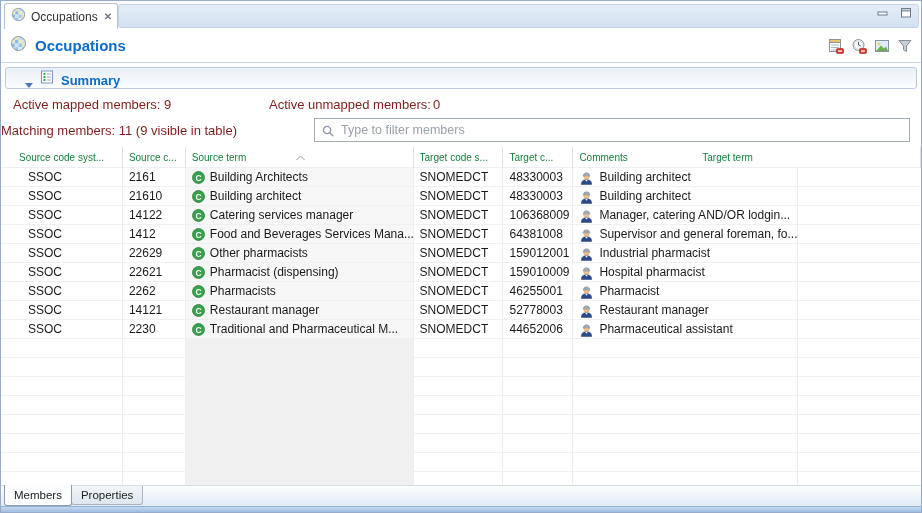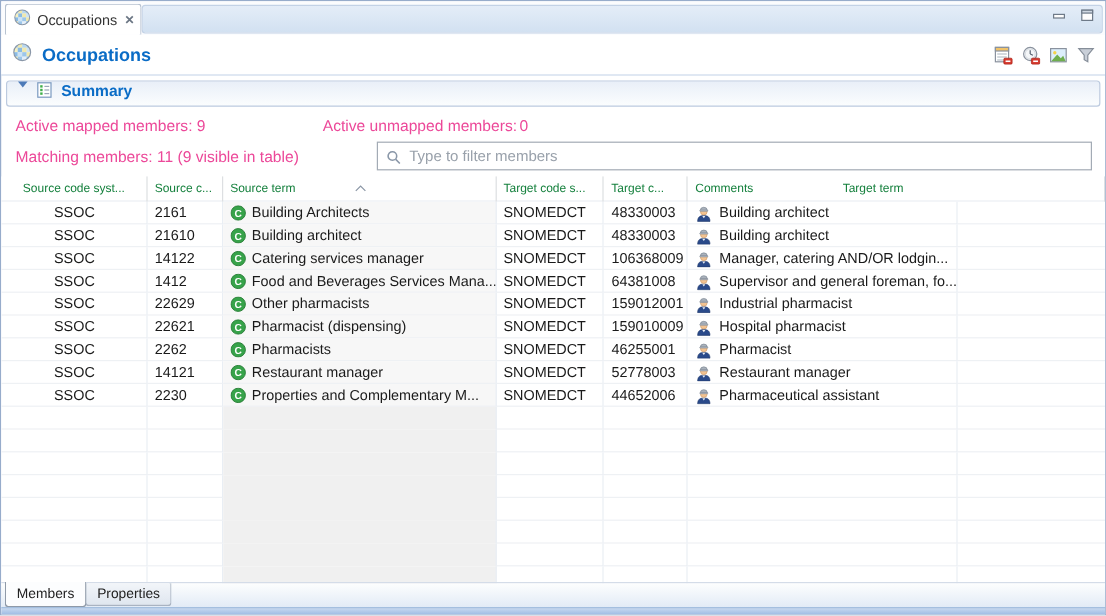--- a/index.html
+++ b/index.html
@@ -29,26 +29,26 @@
   #page-title-wrap { position:absolute; left:9px; top:6px; display:flex; align-items:center; gap:8px; }
   #page-title { font-size:15px; font-weight:bold; color:#0a6cc6; }
   #toolbar { position:absolute; right:8px; top:8px; display:flex; gap:6px; }
   .toolbtn { width:17px; height:17px; display:flex; align-items:center; justify-content:center; cursor:pointer; }
   #sep { position:absolute; top:61px; left:0; right:0; height:1px; background:#ccd9ec; }
   
   #summary-bar {
     position:absolute; top:66px; left:4px; right:4px; height:22px;
     border:1px solid #bccadf; border-radius:3px;
     background:linear-gradient(#e9eff8,#fbfdfe);
-    display:flex; align-items:flex-start; padding-left:9px; gap:7px; cursor:pointer;
+    display:flex; align-items:flex-end; padding-left:19px; gap:7px; cursor:pointer;
   }
   .twistie { width:0; height:0; border-left:4px solid transparent; border-right:4px solid transparent; border-top:5px solid #4d7ab8; }
   #summary-label { font-size:13px; font-weight:bold; color:#0a6cc6; }
   
-  .stat-label, .stat-value { position:absolute; font-size:13px; color:#ec4899; }
+  .stat-label, .stat-value { position:absolute; font-size:13px; color:#7f1d1d; }
   #filter-box {
     position:absolute; left:313px; top:117px; width:596px; height:24px;
     border:1px solid #a3abb5; background:#fff; display:flex; align-items:center;
   }
   #filter-box svg { position:absolute; left:6px; top:5px; }
   #filter-input {
     border:none; outline:none; width:100%; height:100%; padding-left:26px;
     font-family:Liberation Sans, sans-serif; font-size:12.5px; color:#333; background:transparent;
   }
   #filter-input::placeholder { color:#99a1ab; }
@@ -62,21 +62,21 @@
   }
   .th.first { padding-left:18px; }
   #sort-caret { position:absolute; left:294px; top:0px; }
   #tbody { height:320px; overflow:hidden; }
   .row { display:flex; height:19px; }
   .cell {
     height:19px; display:flex; align-items:center; padding-left:6px; gap:5px;
     font-size:12px; color:#1a1a1a; border-right:1px solid #e9eef4; border-bottom:1px solid #eef1f4;
     white-space:nowrap; overflow:hidden;
   }
-  .cell.first { padding-left:44px; }
+  .cell.first { padding-left:27px; }
   .c0{width:122px}.c1{width:63px}.c2{width:228px}.c3{width:90px}.c4{width:70px}.c5{width:225px}.c6{width:123px;border-right:none}
   .row.data .c2 { background:#f7f7f7; }
   .row.filler .c2 { background:#f0f0f0; border-bottom:none; }
   .cell .ic { flex:0 0 auto; display:flex; align-items:center; }
   
   #bottom {
     position:absolute; left:0; right:0; bottom:6px; height:21px;
     background:linear-gradient(#fdfefe,#e2ebf6); border-top:1px solid #d4dce8;
     display:flex; align-items:stretch; padding-left:3px;
   }
@@ -224,21 +224,21 @@
           <rect x="7" y="6.5" width="4" height="1" fill="#9aa7b8"></rect>
           <rect x="7" y="9.5" width="4" height="1" fill="#9aa7b8"></rect>
         </svg></span>
     <span id="summary-label">Summary</span>
   </div>
 
   <span class="stat-label" style="left:12px;top:96px;">Active mapped members:</span>
   <span class="stat-value" style="left:163px;top:96px;">9</span>
   <span class="stat-label" style="left:268px;top:96px;">Active unmapped members:</span>
   <span class="stat-value" style="left:432px;top:96px;">0</span>
-  <span class="stat-label" style="left:12px;top:122px;">Matching members: 11 (9 visible in table)</span>
+  <span class="stat-label" style="left:0;top:122px;">Matching members: 11 (9 visible in table)</span>
 
   <div id="filter-box">
     <svg width="14" height="14" viewBox="0 0 14 14">
       <circle cx="6" cy="6" r="3.6" fill="none" stroke="#8a97a8" stroke-width="1.3"></circle>
       <line x1="8.8" y1="8.8" x2="12.2" y2="12.2" stroke="#8a97a8" stroke-width="1.3"></line>
     </svg>
     <input id="filter-input" type="text" placeholder="Type to filter members" style="">
   </div>
 
   <div id="table">
@@ -568,21 +568,21 @@
           <div class="cell c1">
             <span>2230</span>
           </div>
           <div class="cell c2">
             <span class="ic">
               <svg width="13" height="13" viewBox="0 0 13 13">
   <circle cx="6.5" cy="6.5" r="6" fill="#37a34a" stroke="#2a8038" stroke-width="0.8"></circle>
   <text x="6.5" y="9.6" font-size="8.5" font-weight="bold" fill="#fff" text-anchor="middle" font-family="Liberation Sans,sans-serif">C</text>
               </svg>
             </span>
-            <span>Properties and Complementary M...</span>
+            <span>Traditional and Pharmaceutical M...</span>
           </div>
           <div class="cell c3">
             <span>SNOMEDCT</span>
           </div>
           <div class="cell c4">
             <span>44652006</span>
           </div>
           <div class="cell c5">
             <span class="ic">
               <svg width="15" height="15" viewBox="0 0 16 16">

